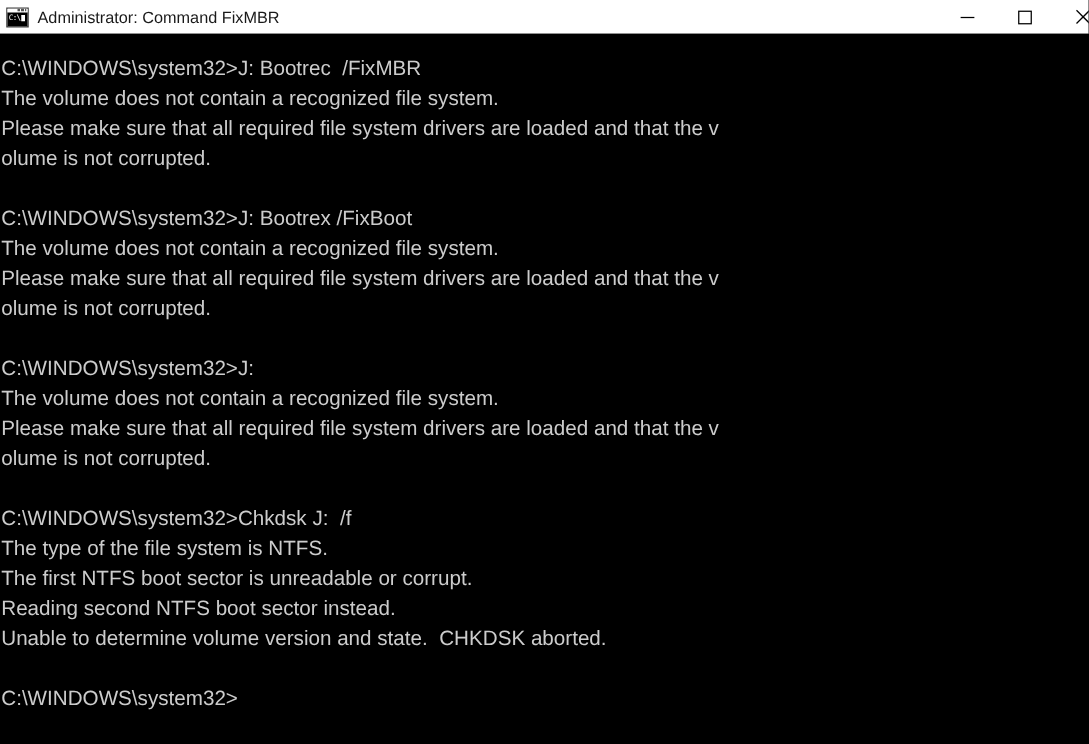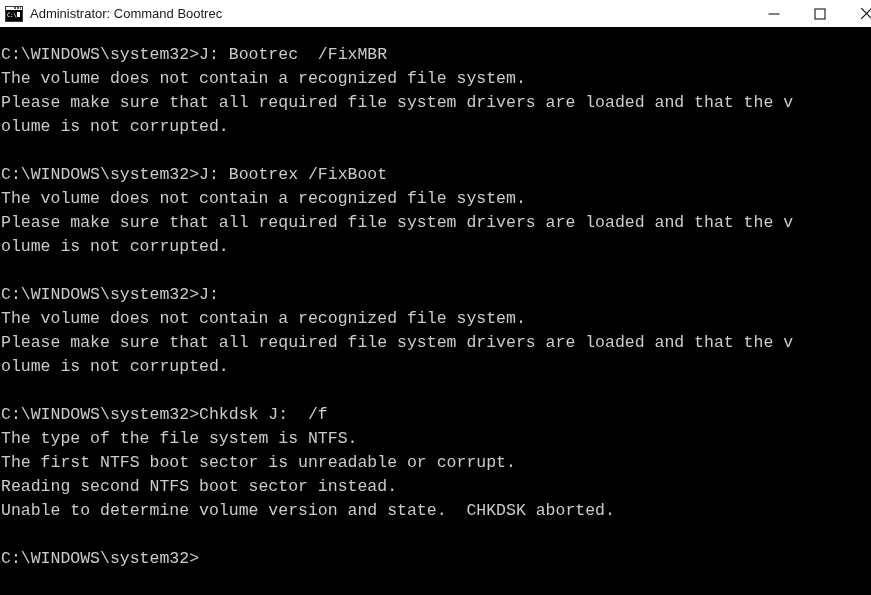--- a/index.html
+++ b/index.html
@@ -163,21 +163,21 @@
     top: 27px;
     width: 871px;
     height: 568px;
     background: #000000;
     overflow: hidden;
     padding: 16px 0 0 1px;
     box-sizing: border-box;
   }
 
   #console-lines {
-    font-family: Liberation Mono, monospace;
+    font-family: Liberation Sans, sans-serif;
     font-size: 16.5px;
     line-height: 24px;
     color: #cccccc;
     white-space: pre;
     letter-spacing: 0px;
   }
 
   .line {
     height: 24px;
     white-space: pre;
@@ -193,21 +193,21 @@
   <div id="titlebar">
     <div id="title-left">
       <div class="cmd-icon">
         <div class="frame"></div>
         <div class="bar"></div>
         <div class="dots"></div>
         <div class="screen"></div>
         <div class="glyphs">C:\</div>
         <div class="caret"></div>
       </div>
-      <div id="title-text">Administrator: Command Bootrec</div>
+      <div id="title-text">Administrator: Command FixMBR</div>
     </div>
 
     <div id="window-controls">
       <div class="winbtn" id="btn-min">
         <span class="g min-glyph"></span>
       </div>
       <div class="winbtn" id="btn-max">
         <span class="g max-glyph"></span>
       </div>
       <div class="winbtn" id="btn-close">

